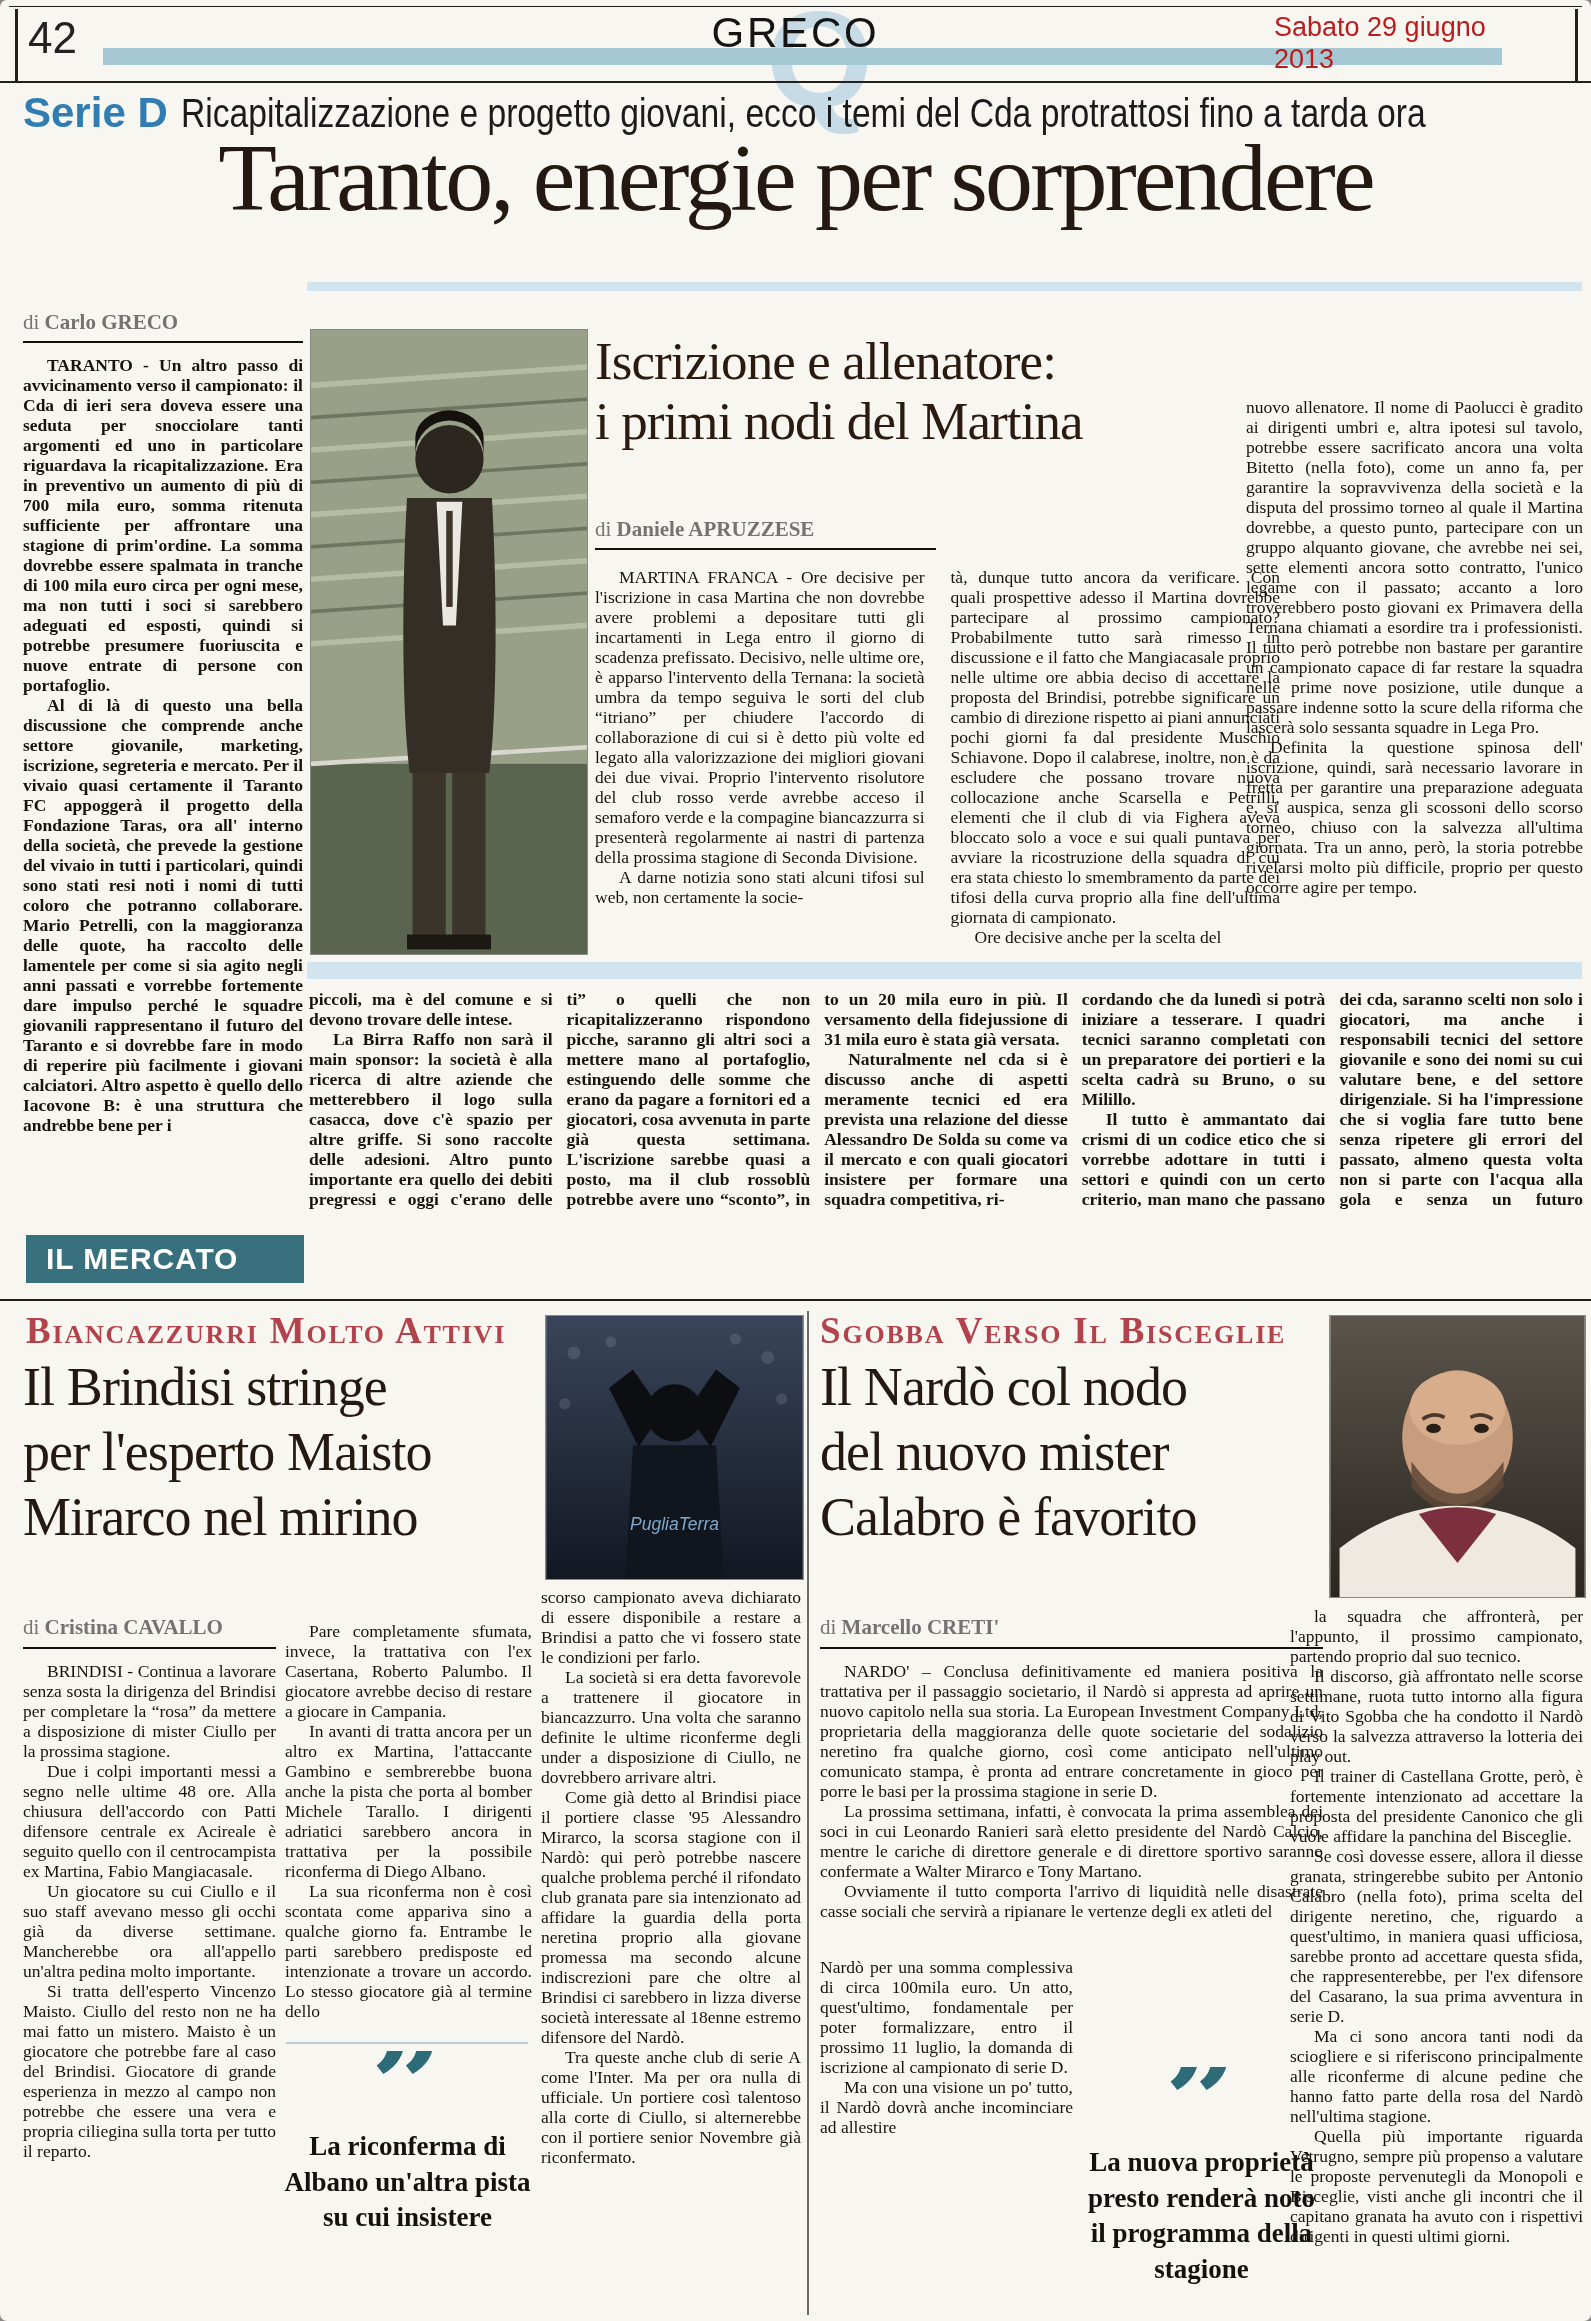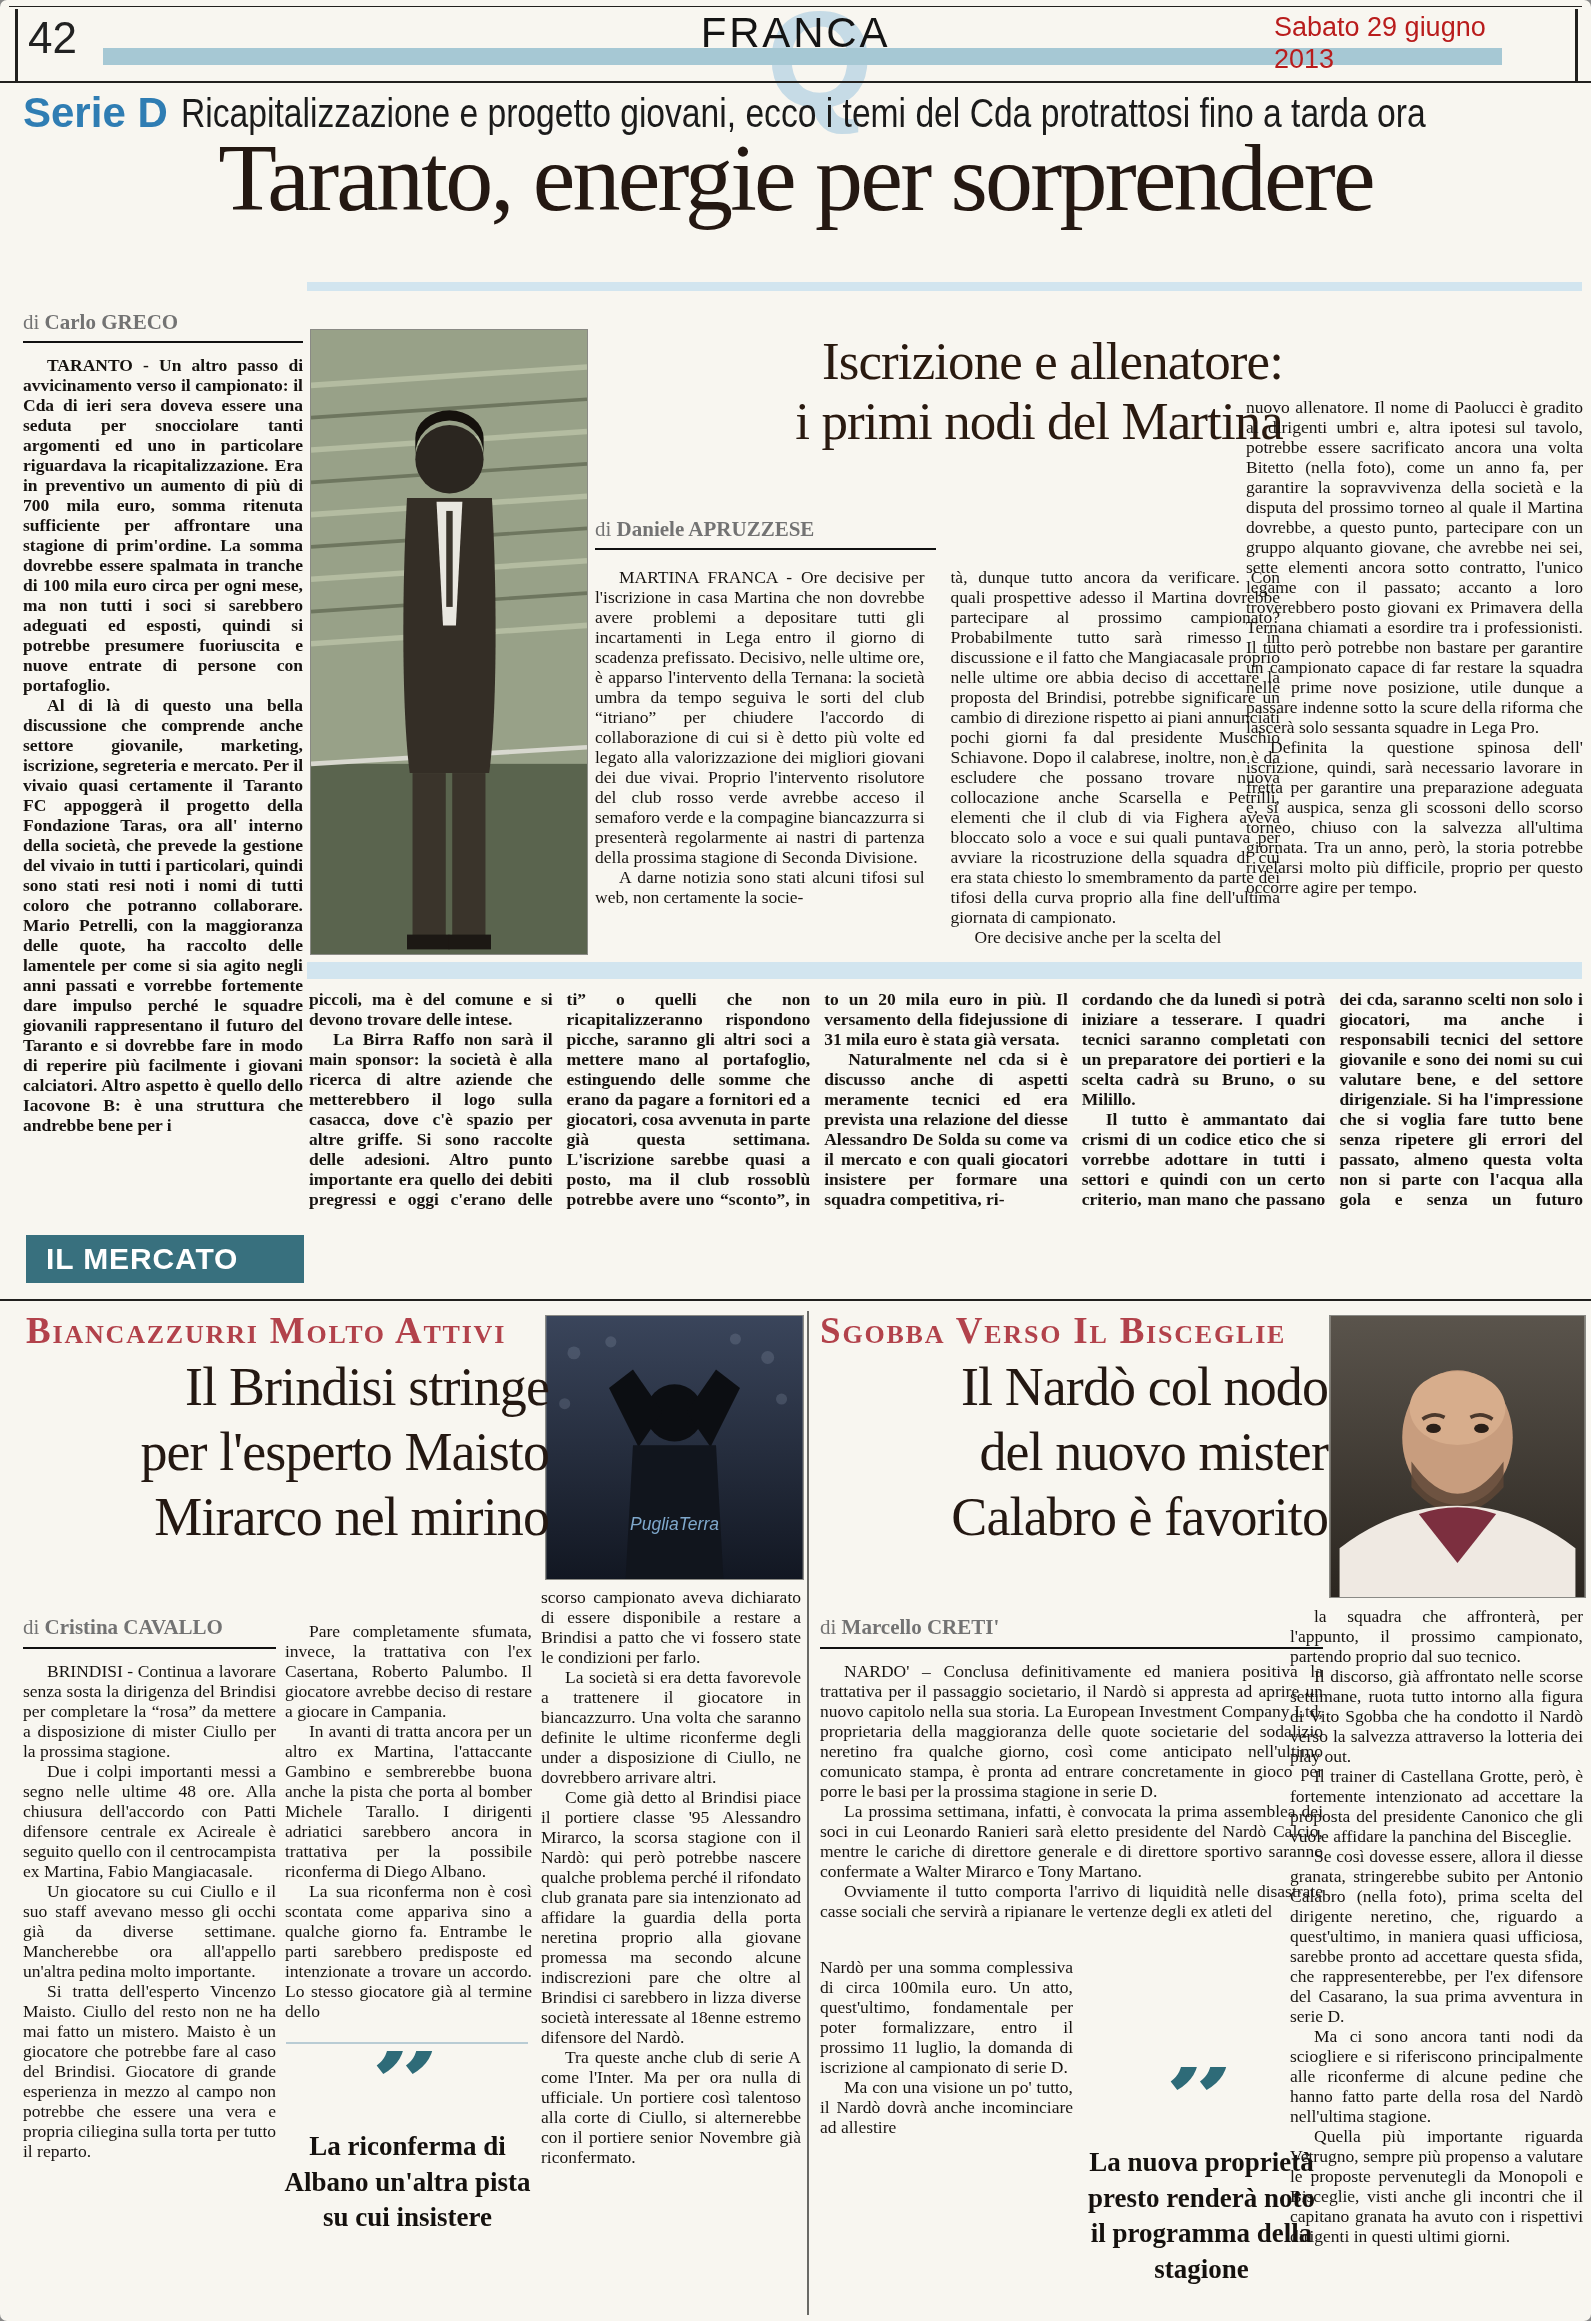--- a/index.html
+++ b/index.html
@@ -32,21 +32,21 @@
   .byline { font:21px "Liberation Serif",serif; color:#737373; }
   .byline b { font-weight:700; }
   .byline-rule { height:1.8px; background:#111; }
 
   .art-body { font:17.5px/20px "Liberation Serif",serif; color:#171310; overflow:hidden; }
   .para { margin:0; text-align:justify; text-indent:24px; }
   .cont .para:first-child { text-indent:0; }
   .bold-body .para { font-weight:700; }
 
   .sub-headline { font:53px/1.13 "Liberation Serif",serif; color:#2a1a10; letter-spacing:-0.9px; }
-  .hl-line { white-space:nowrap;text-align:right; }
+  .hl-line { white-space:nowrap; }
 
   .colgroup { display:flex; gap:26px; }
   .colgroup > div { flex:1; }
 
   .strip { display:flex; gap:14px; }
   .strip > div { width:244px; }
 
   .mercato-box { background:#38707e; color:#fff; font:bold 30px/48px "Liberation Sans",sans-serif;
                  padding-left:20px; letter-spacing:0.9px; }
   .mercato-sub { font:39px "Liberation Sans",sans-serif; color:#242424; white-space:nowrap;
@@ -67,21 +67,21 @@
 <body>
 
 <div id="page">
 
   <div class="abs rule" style="left:9.2px; top:5.5px; width:1573px; height:1.8px;"></div>
   <div class="abs rule" style="left:14.8px; top:9.2px; width:2.8px; height:74px;"></div>
   <div class="abs rule" style="left:1575px; top:9.2px; width:2.8px; height:74px;"></div>
   <div class="abs pagenum" style="left:28px; top:13px;">42</div>
   <div class="abs q-mark" style="left:766px; top:-20px;">Q</div>
   <div class="abs teal-band" style="left:103px; top:48px; width:1399px; height:16.6px;"></div>
-  <div class="abs sport-title" style="left:0; top:9.2px; width:1591px;">FRANCA</div>
+  <div class="abs sport-title" style="left:0; top:9.2px; width:1591px;">GRECO</div>
   <div class="abs dateline" style="left:1274px; top:11px; width:305px;">
     <div>Sabato 29 giugno</div>
     <div>2013</div>
   </div>
   <div class="abs rule" style="left:0; top:81px; width:1591px; height:1.8px;"></div>
 
   <div class="abs" style="left:23px; top:89px; width:1560px; white-space:nowrap;">
     <span class="kicker-label">Serie D</span>
     <span class="kicker-text" style="margin-left:9.2px;">Ricapitalizzazione e progetto giovani, ecco i temi del Cda protrattosi fino a tarda ora</span>
   </div>

